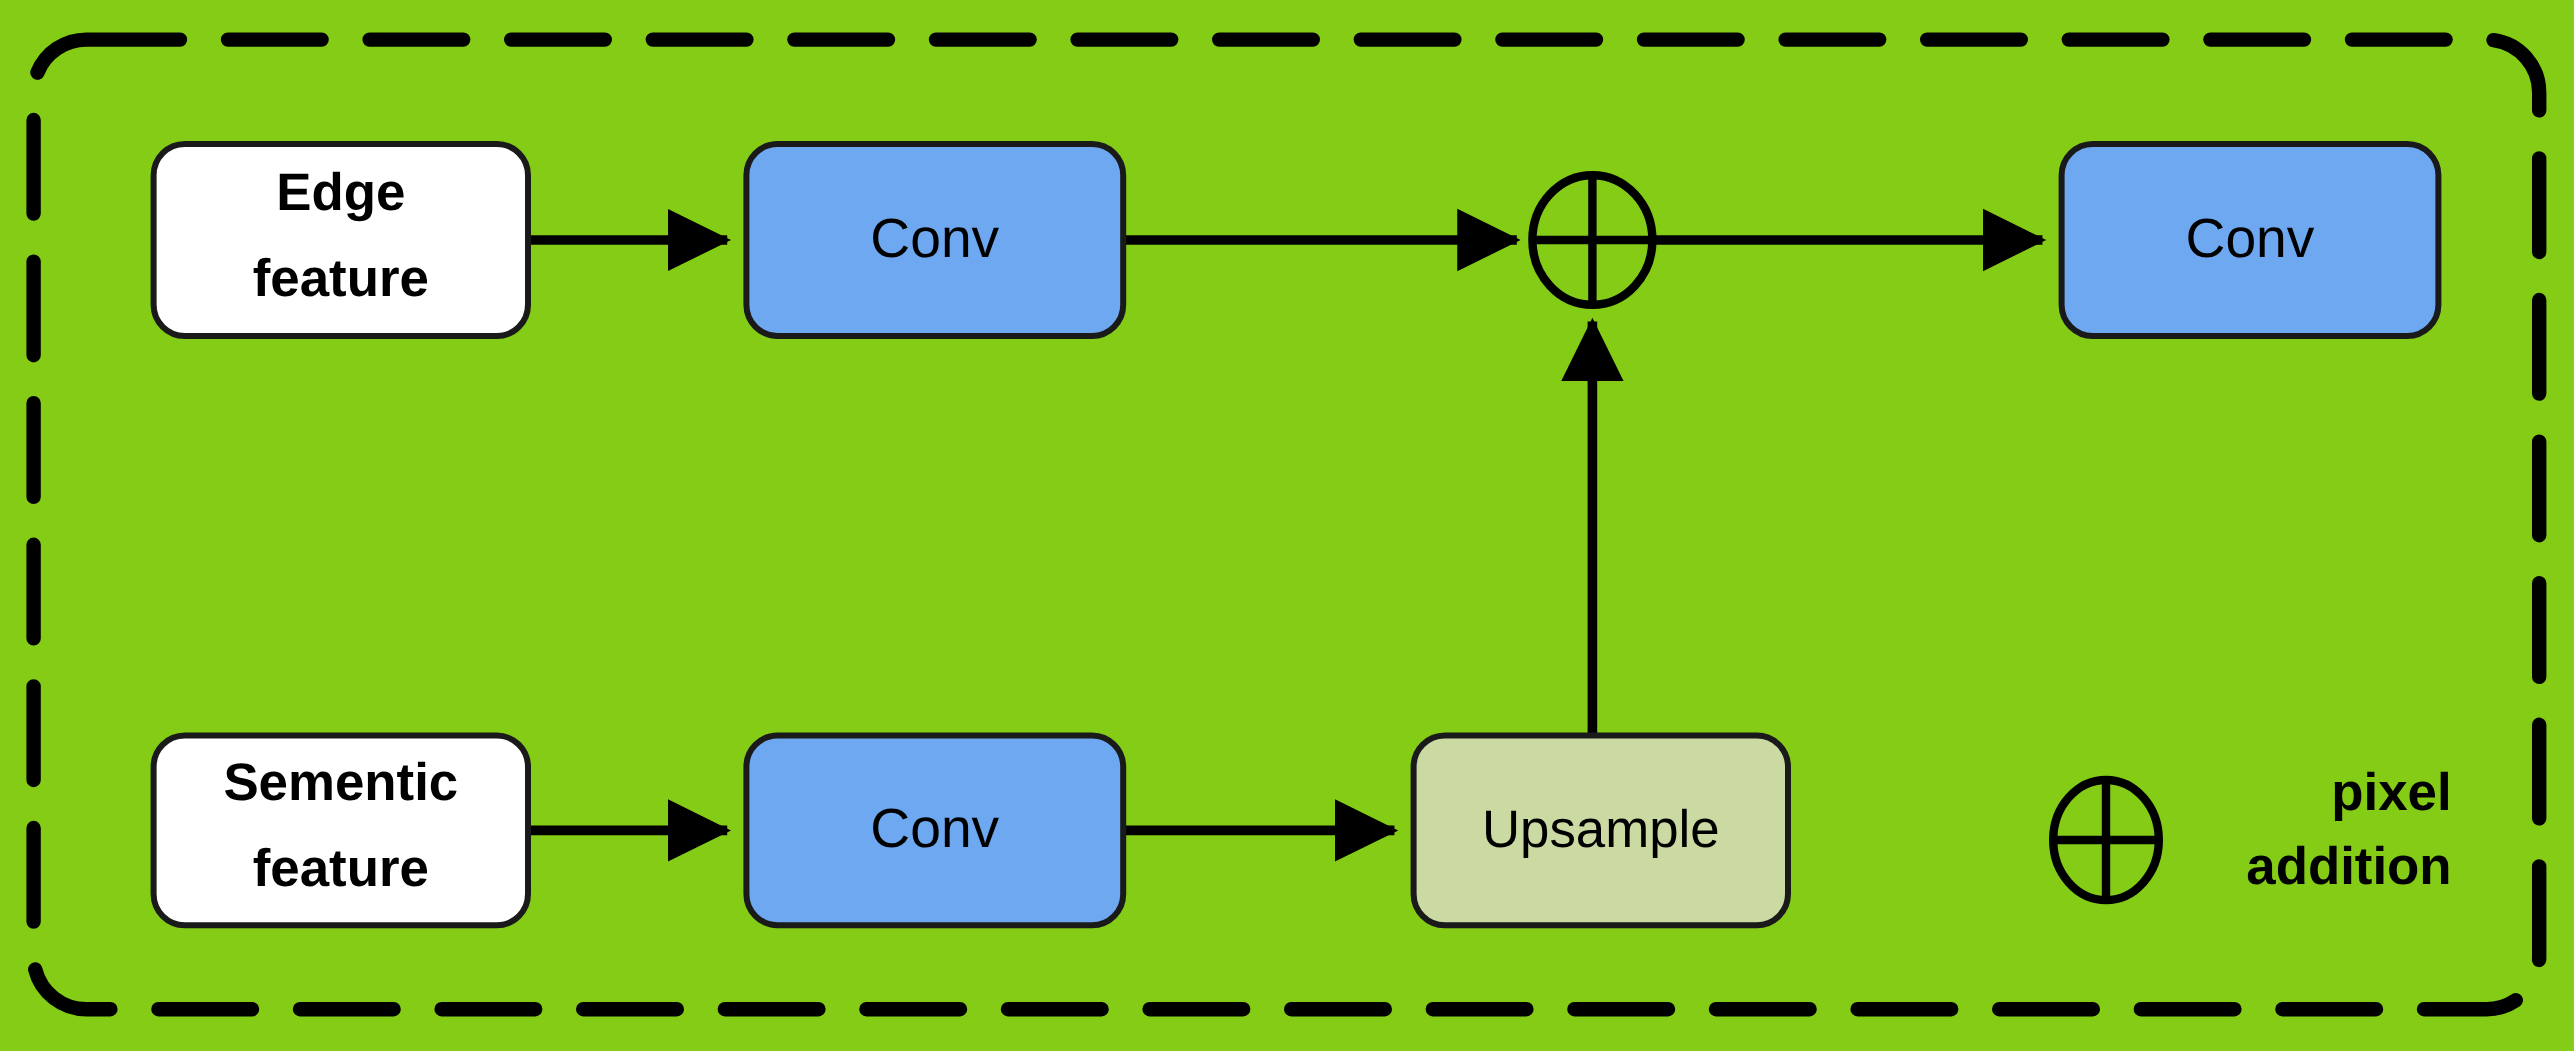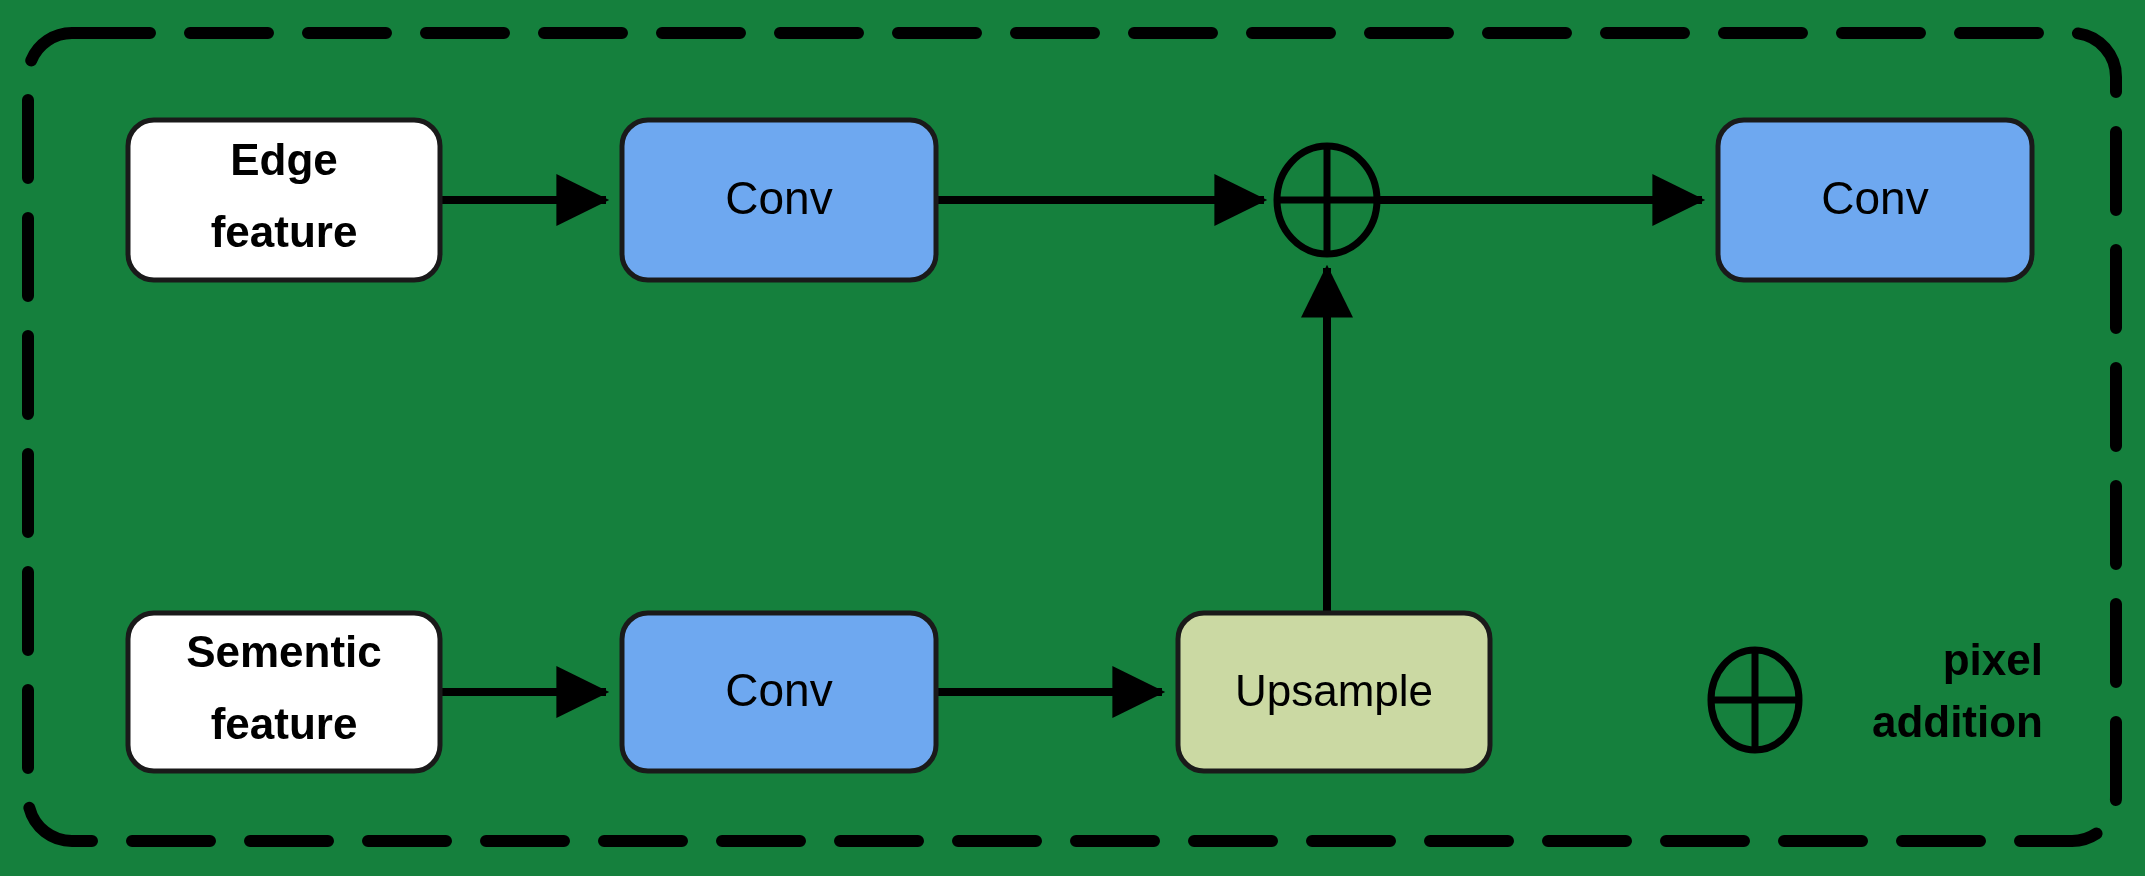--- a/index.html
+++ b/index.html
@@ -7,21 +7,21 @@
     padding: 0;
     background: #ffffff;
   }
   body {
     font-family: "Liberation Sans", sans-serif;
   }
   #canvas {
     position: relative;
     width: 2145px;
     height: 876px;
-    background: #15803d;
+    background: #84cc16;
     overflow: hidden;
   }
   #canvas svg {
     position: absolute;
     top: 0;
     left: 0;
     width: 2145px;
     height: 876px;
   }
   .node-label {

